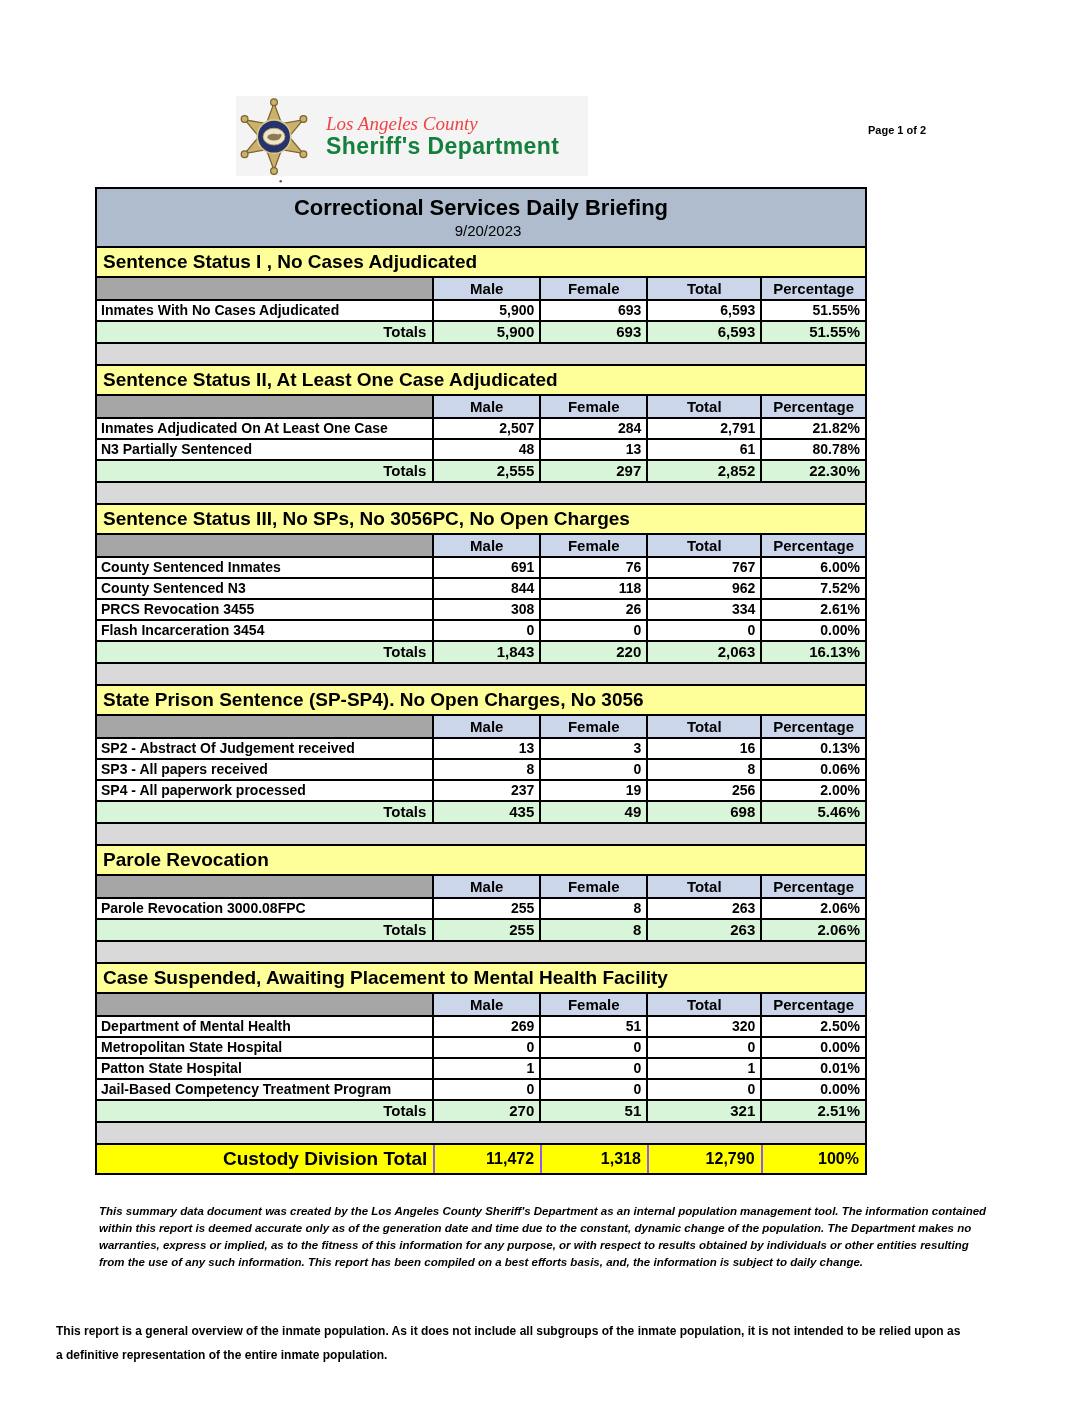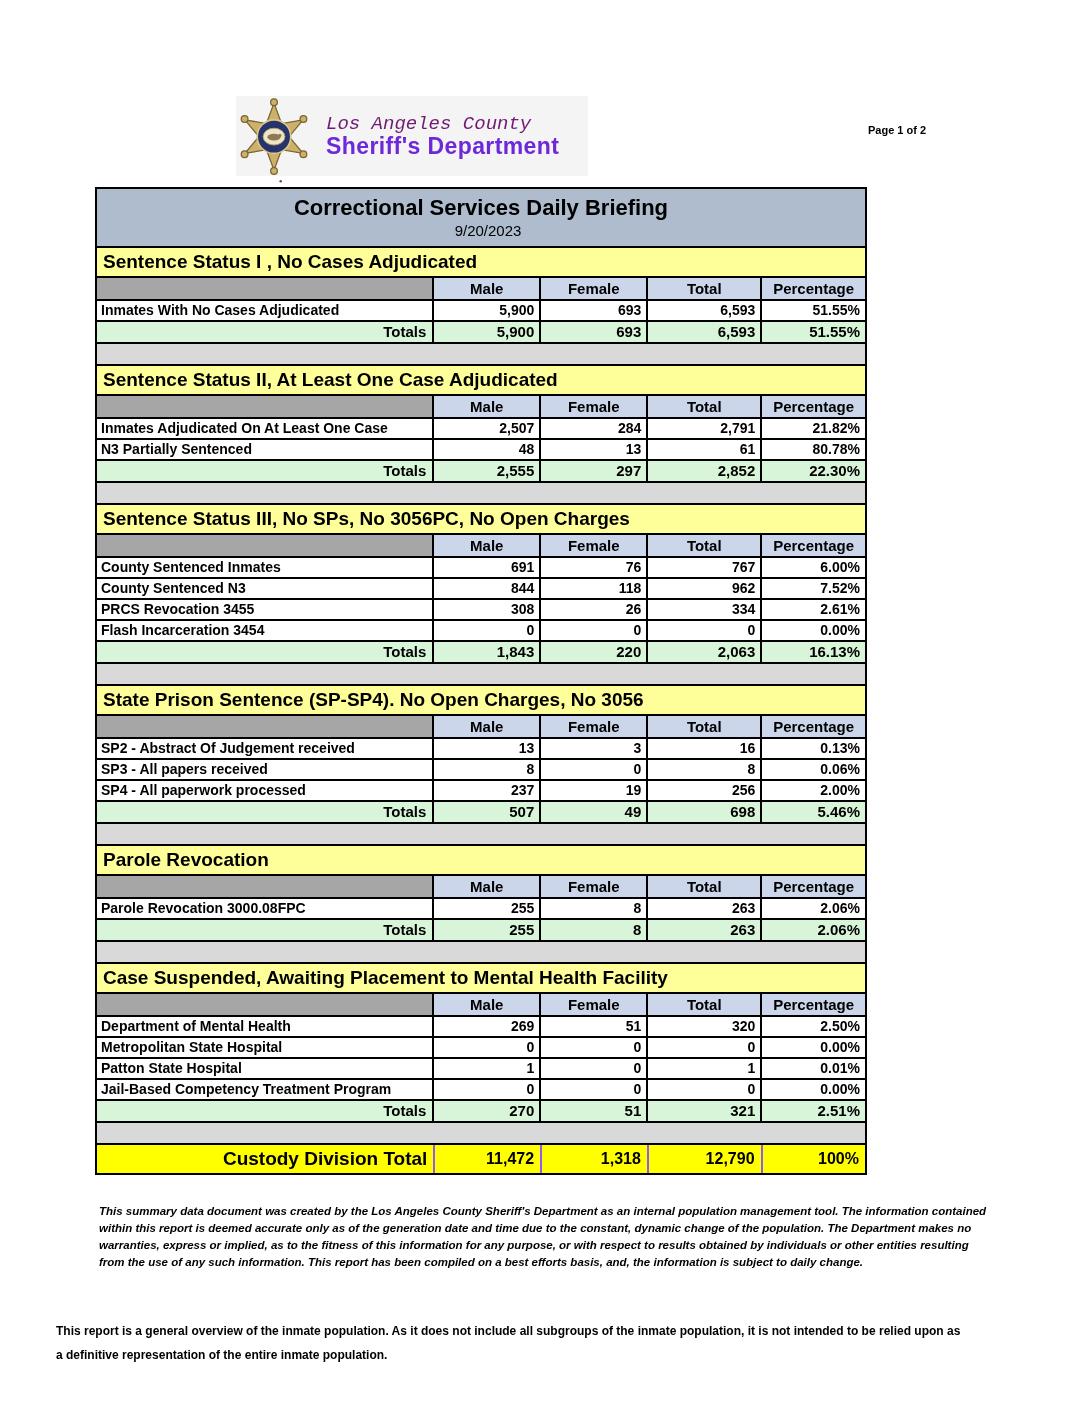--- a/index.html
+++ b/index.html
@@ -7,22 +7,22 @@
     width:1088px;height:1408px;background:#fff;position:relative;
     font-family:"Liberation Sans",sans-serif;color:#000;
     -webkit-font-smoothing:antialiased;
   }
   
   .page-header{position:relative;height:187px;}
   .logo-backdrop{position:absolute;left:236px;top:96px;width:352px;height:80px;background:#f4f4f4;}
   .logo-block{position:absolute;left:232px;top:94px;display:flex;align-items:flex-start;}
   .badge{width:84px;height:92px;flex:0 0 auto;}
   .logo-text{margin-left:10px;padding-top:20px;}
-  .org-county{font-family:Liberation Mono, monospace;font-style:italic;font-size:19px;line-height:20px;color:#701a75;}
-  .org-dept{font-size:23px;font-weight:700;letter-spacing:.4px;line-height:24px;color:#6d28d9;}
+  .org-county{font-family:Liberation Serif, serif;font-style:italic;font-size:19px;line-height:20px;color:#ef4444;}
+  .org-dept{font-size:23px;font-weight:700;letter-spacing:.4px;line-height:24px;color:#15803d;}
   .page-indicator{position:absolute;left:868px;top:124px;font-size:11px;font-weight:700;}
   
   .report{margin-left:95px;width:772px;}
   .title-bar{
     background:var(--title-bar-bg,#aebcce);border:2px solid #000;border-bottom:none;
     text-align:center;padding:5px 0 6px;
   }
   .report-title{font-size:22px;font-weight:700;line-height:27px;}
   .report-date{font-size:15px;font-weight:400;line-height:19px;padding-left:14px;}
   table.section{width:100%;border-collapse:collapse;table-layout:fixed;}
@@ -264,21 +264,21 @@
           </tr>
           <tr class="data">
             <td class="lbl">SP4 - All paperwork processed</td>
             <td class="num">237</td>
             <td class="num">19</td>
             <td class="num">256</td>
             <td class="num">2.00%</td>
           </tr>
           <tr class="totals">
             <td class="lbl">Totals</td>
-            <td class="num">507</td>
+            <td class="num">435</td>
             <td class="num">49</td>
             <td class="num">698</td>
             <td class="num">5.46%</td>
           </tr>
         </tbody>
       </table>
       <div class="spacer"></div>
       <table class="section">
         <colgroup>
           <col style="width: 43.8%;">

